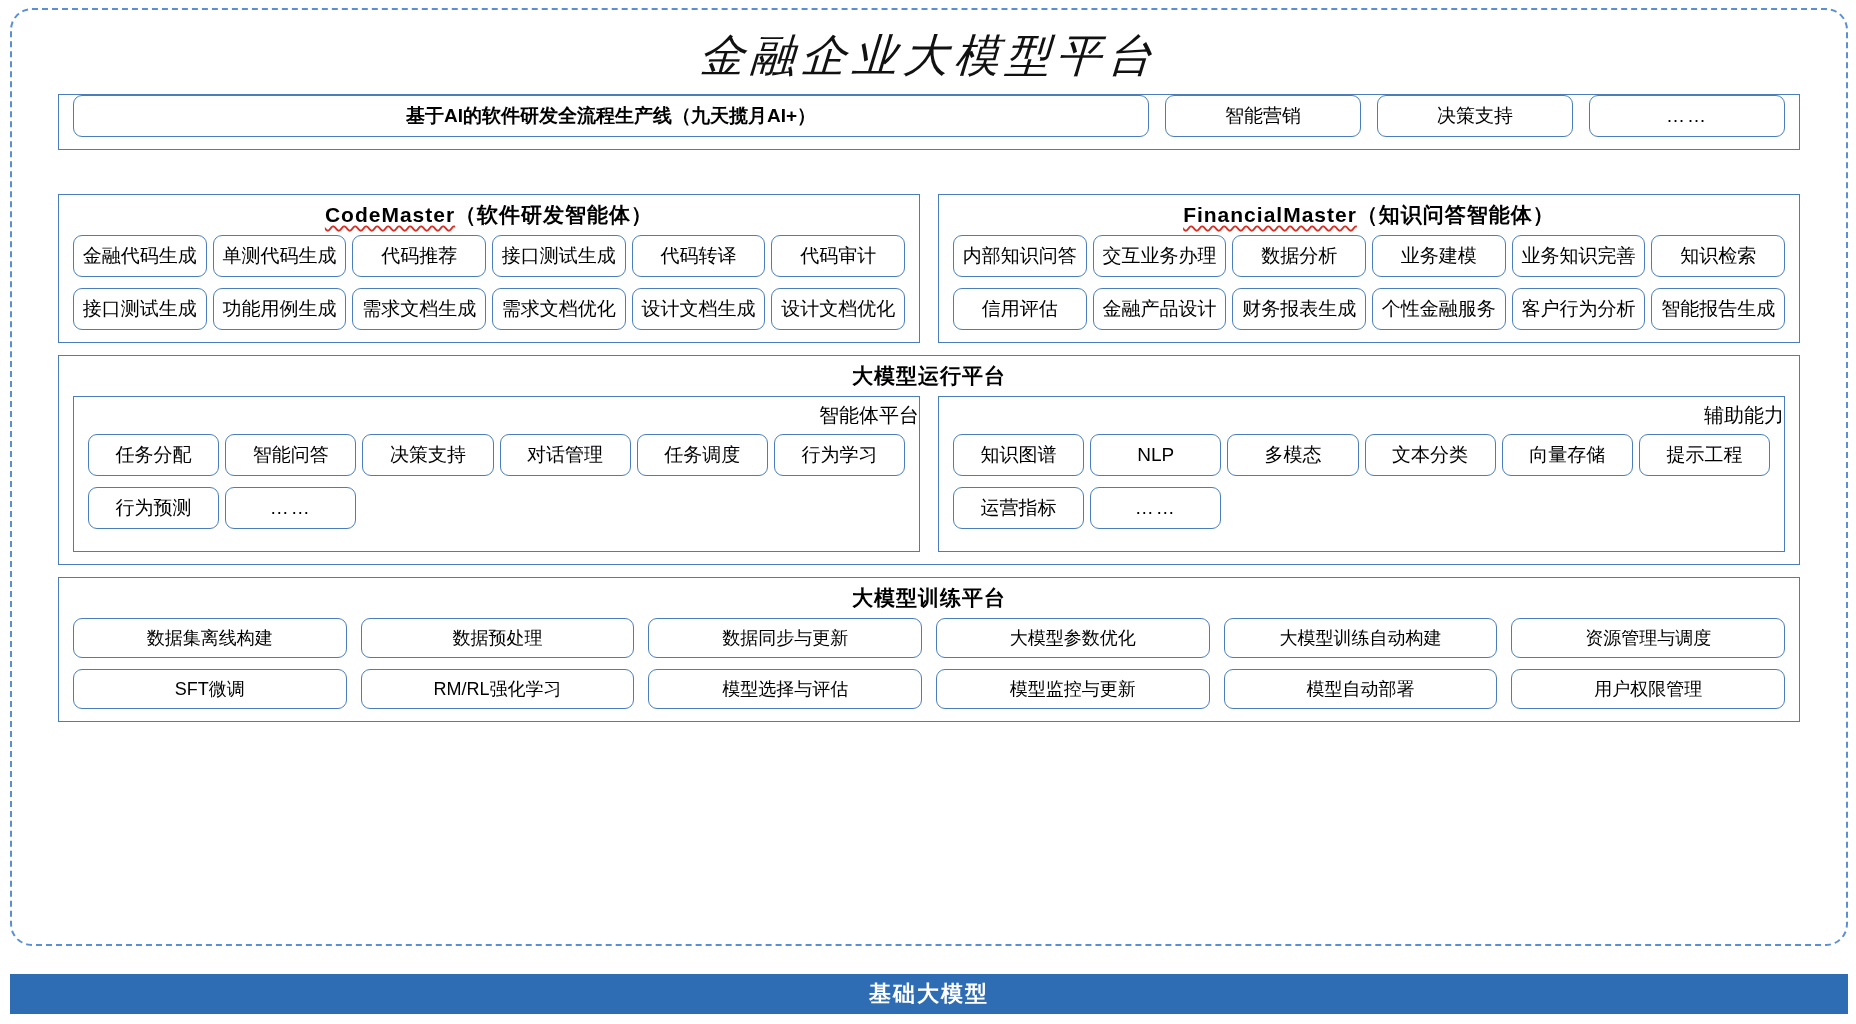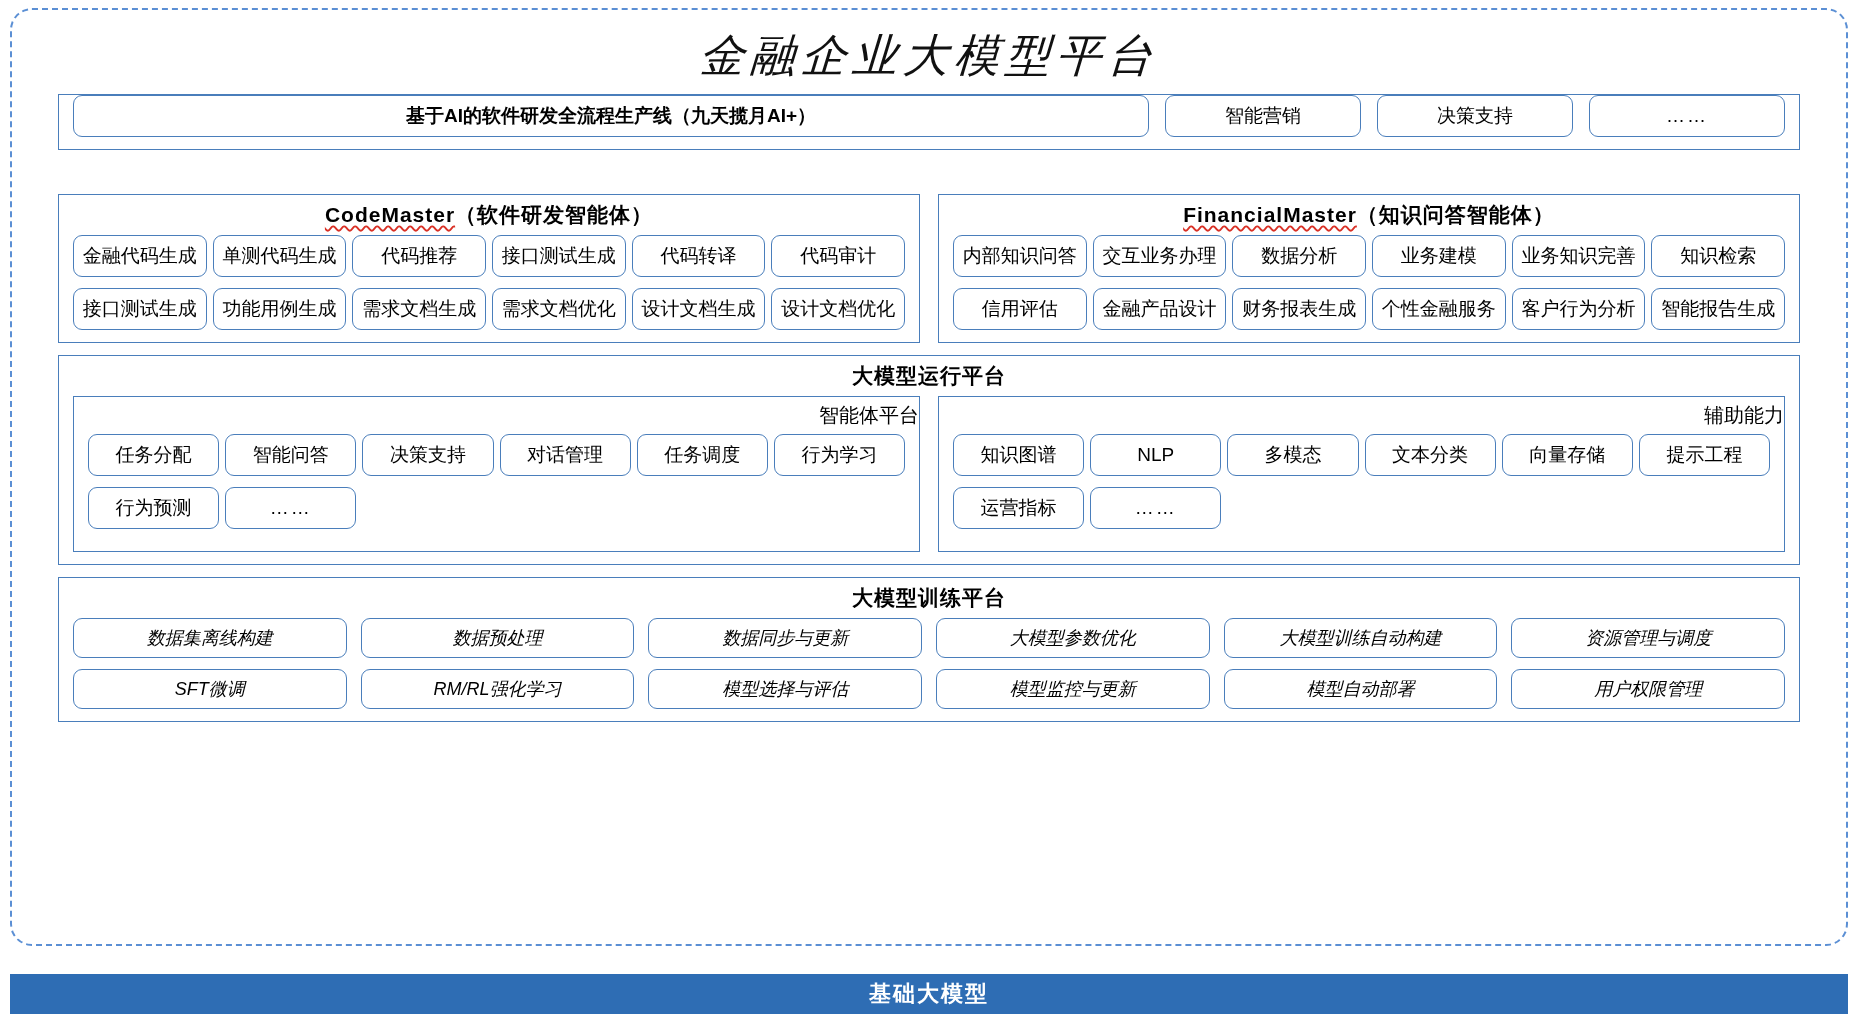--- a/index.html
+++ b/index.html
@@ -126,21 +126,20 @@
     border:1.4px solid #4A7EBB;
     box-sizing:border-box;
     padding-bottom:10px;
   }
   
   .grid6{
     display:grid;
     grid-template-columns:repeat(6,1fr);
     gap:11px 14px;
     padding:2px 14px 12px 14px;
-    font-style:italic;
   }
   .grid6 .pill{font-size:18px;}
   
   .base-bar{
     position:absolute;
     left:10px;
     bottom:10px;
     width:1838px;
     height:40px;
     background:#2E6DB4;

